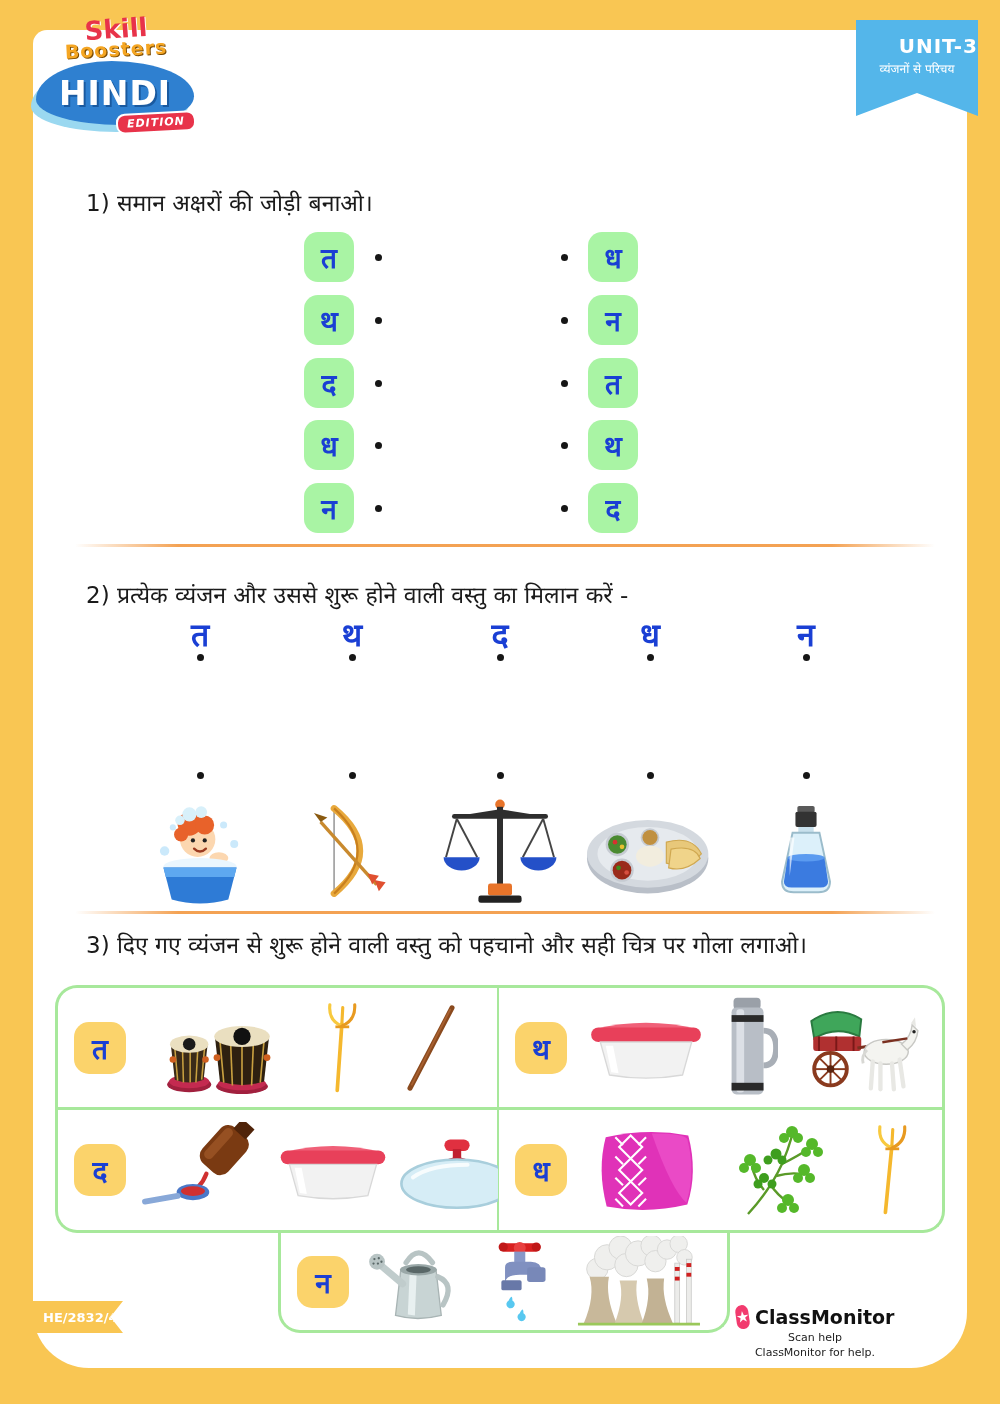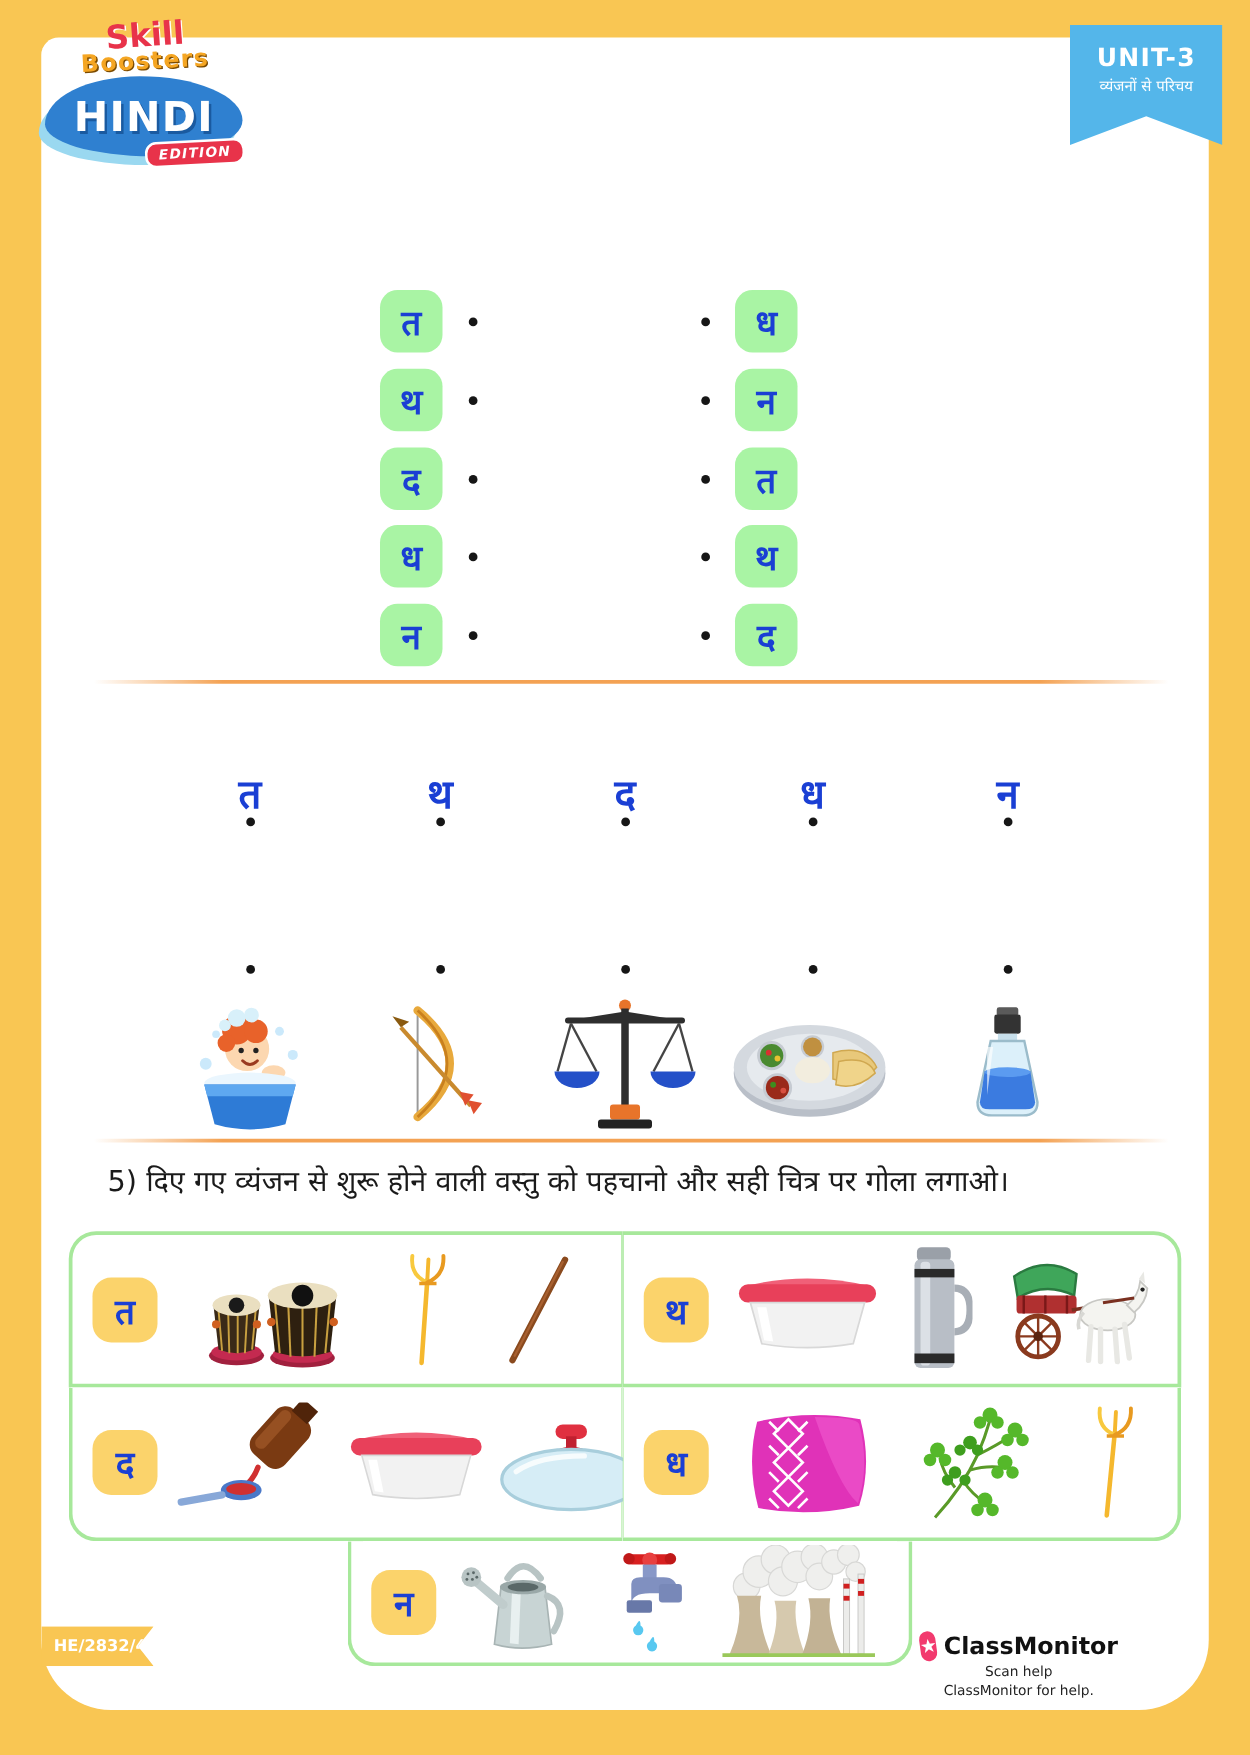--- a/index.html
+++ b/index.html
@@ -24,21 +24,21 @@
                   border-radius:9px; border:2px solid #fff; transform:rotate(-3deg); letter-spacing:1px; }
 
   
   .title { position:absolute; left:0; width:100%; text-align:center; color:#1A3FD4; font-weight:800;
            text-shadow:0 3px 1px #BBD2EF; }
   .title-1 { top:52px; font-size:40px; }
   .title-2 { top:100px; font-size:40px; }
   .unit-badge { position:absolute; left:856px; top:20px; width:122px; height:96px; background:#54B6EA;
                 clip-path:polygon(0 0,100% 0,100% 100%,50% 76%,0 100%); color:#fff; text-align:center;
                 padding-top:14px; z-index:6; }
-  .unit-badge .u1 { font-size:20px; font-weight:800; letter-spacing:1px; }
+  .unit-badge .u1 { font-size:20px; font-weight:800; letter-spacing:1px;text-align:right; }
   .unit-badge .u2 { font-size:12px; margin-top:2px; }
 
   
   .heading { position:absolute; left:86px; color:#1a1a1a; font-size:23px; }
   .divider { position:absolute; left:75px; width:860px; height:3px; border-radius:2px;
              background:linear-gradient(90deg, rgba(243,157,74,0), rgba(243,157,74,.95) 12%, rgba(243,157,74,.95) 88%, rgba(243,157,74,0)); }
   .dot { position:absolute; width:7px; height:7px; border-radius:50%; background:#161616; }
 
   
   .gbox { position:absolute; width:50px; height:50px; background:#A9F4A4; border-radius:14px;
@@ -87,20 +87,21 @@
       <div class="logo-edition">EDITION</div>
     </div>
   </div>
 
 
   <div class="unit-badge">
     <div class="u1">UNIT-3</div>
     <div class="u2">व्यंजनों से परिचय</div>
   </div>
 
+  <div class="heading" style="top:186px;">1) समान अक्षरों की जोड़ी बनाओ।</div>
 
   <div class="gbox" style="left:304px;top:232px;">त</div>
   <div class="gbox" style="left:304px;top:295px;">थ</div>
   <div class="gbox" style="left:304px;top:358px;">द</div>
   <div class="gbox" style="left:304px;top:420px;">ध</div>
   <div class="gbox" style="left:304px;top:483px;">न</div>
 
   <div class="dot" style="left:375px;top:254px;"></div>
   <div class="dot" style="left:375px;top:317px;"></div>
   <div class="dot" style="left:375px;top:380px;"></div>
@@ -114,20 +115,21 @@
   <div class="dot" style="left:561px;top:505px;"></div>
 
   <div class="gbox" style="left:588px;top:232px;">ध</div>
   <div class="gbox" style="left:588px;top:295px;">न</div>
   <div class="gbox" style="left:588px;top:358px;">त</div>
   <div class="gbox" style="left:588px;top:420px;">थ</div>
   <div class="gbox" style="left:588px;top:483px;">द</div>
 
   <div class="divider" style="top:544px;"></div>
 
+  <div class="heading" style="top:578px;">2) प्रत्येक व्यंजन और उससे शुरू होने वाली वस्तु का मिलान करें -</div>
 
   <div class="s2letter" style="left:170px;top:612px;">त</div>
   <div class="s2letter" style="left:322px;top:612px;">थ</div>
   <div class="s2letter" style="left:470px;top:612px;">द</div>
   <div class="s2letter" style="left:620px;top:612px;">ध</div>
   <div class="s2letter" style="left:776px;top:612px;">न</div>
 
   <div class="dot" style="left:197px;top:654px;"></div>
   <div class="dot" style="left:349px;top:654px;"></div>
   <div class="dot" style="left:497px;top:654px;"></div>
@@ -220,21 +222,21 @@
       <rect x="42" y="25" width="16" height="6" fill="#C8E0EC"></rect>
       <path d="M36,31 L64,31 L75,82 Q75,93 63,93 L37,93 Q25,93 25,82 Z" fill="#DCF0FA" stroke="#9BBCCB" stroke-width="2"></path>
       <path d="M31,56 L69,56 L73,82 Q73,88 65,88 L35,88 Q27,88 27,82 Z" fill="#3B7BE0"></path>
       <ellipse cx="50" cy="57" rx="19" ry="4" fill="#5B9BF0"></ellipse>
       <path d="M33,36 L38,36 L33,76 Z" fill="#ffffff" opacity="0.65"></path>
     </svg>
   </div>
 
   <div class="divider" style="top:911px;"></div>
 
-  <div class="heading" style="top:928px;">5) दिए गए व्यंजन से शुरू होने वाली वस्तु को पहचानो और सही चित्र पर गोला लगाओ।</div>
+  <div class="heading" style="top:928px;">3) दिए गए व्यंजन से शुरू होने वाली वस्तु को पहचानो और सही चित्र पर गोला लगाओ।</div>
 
   <div class="cell cell-a">
     <div class="ybox">त</div>
     <div class="imgs">
       <svg width="128" height="96" viewBox="0 0 130 100">
         <ellipse cx="35" cy="88" rx="23" ry="8" fill="#A1203E"></ellipse>
           <ellipse cx="35" cy="85" rx="21" ry="7" fill="#C42A50"></ellipse>
         <path d="M16,48 L54,48 L50,83 Q35,89 20,83 Z" fill="#3A2A18"></path>
         <g stroke="#C8A040" stroke-width="1.6">
             <line x1="20" y1="50" x2="23" y2="84"></line>

